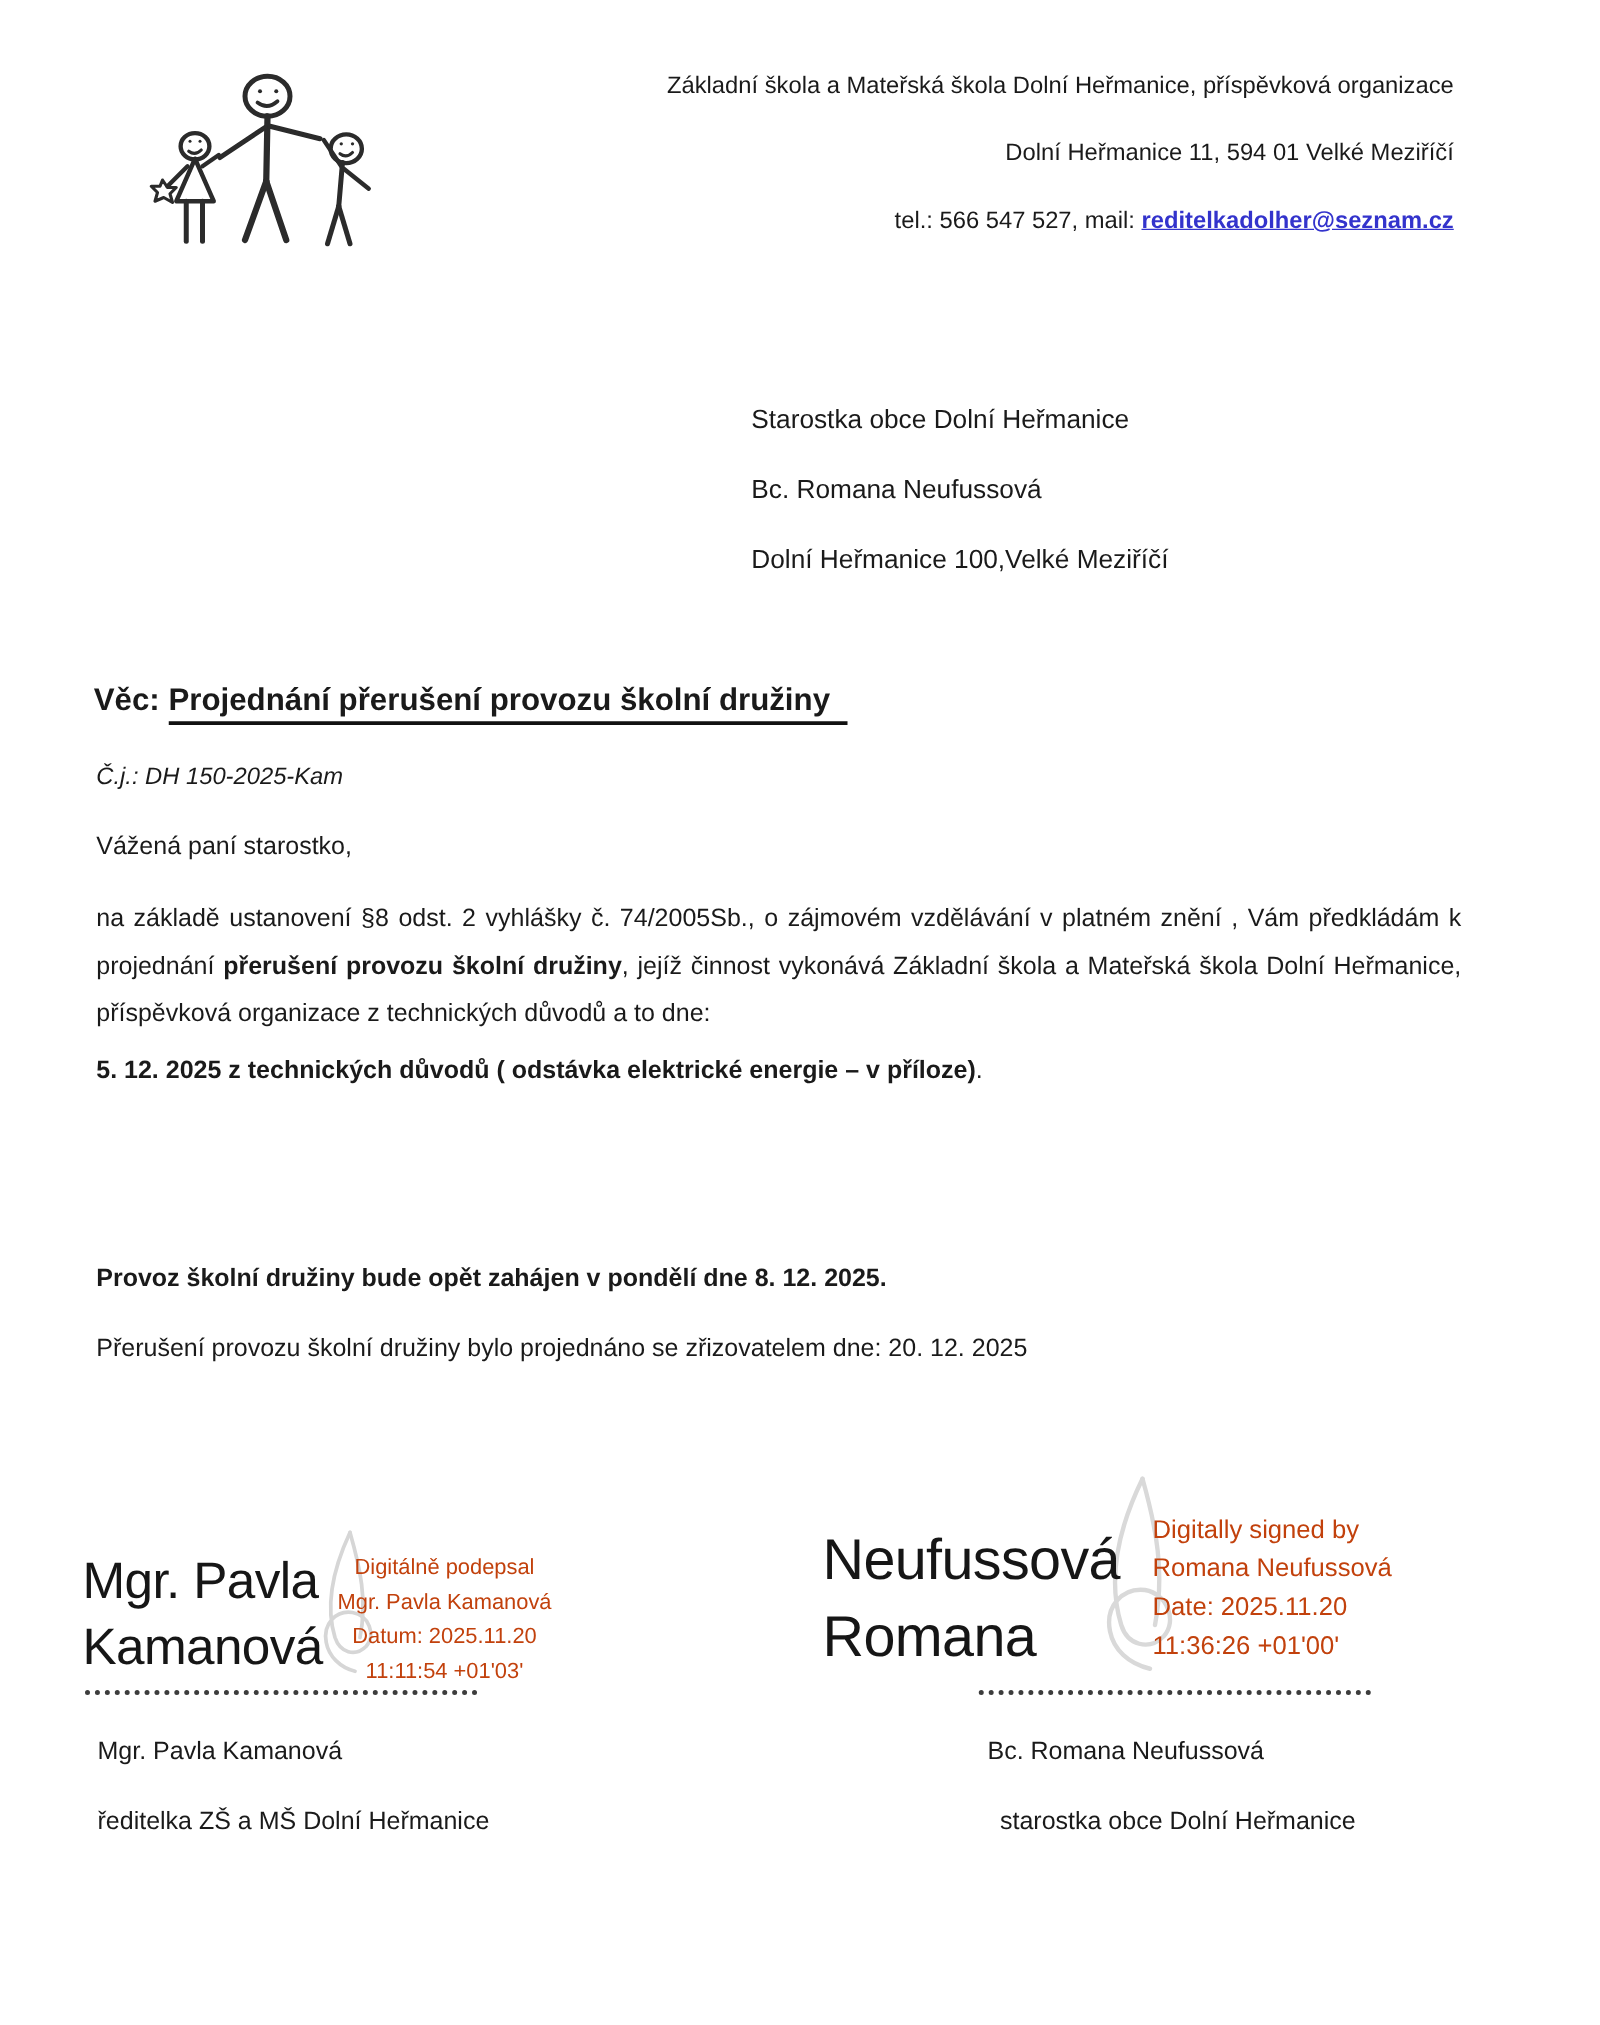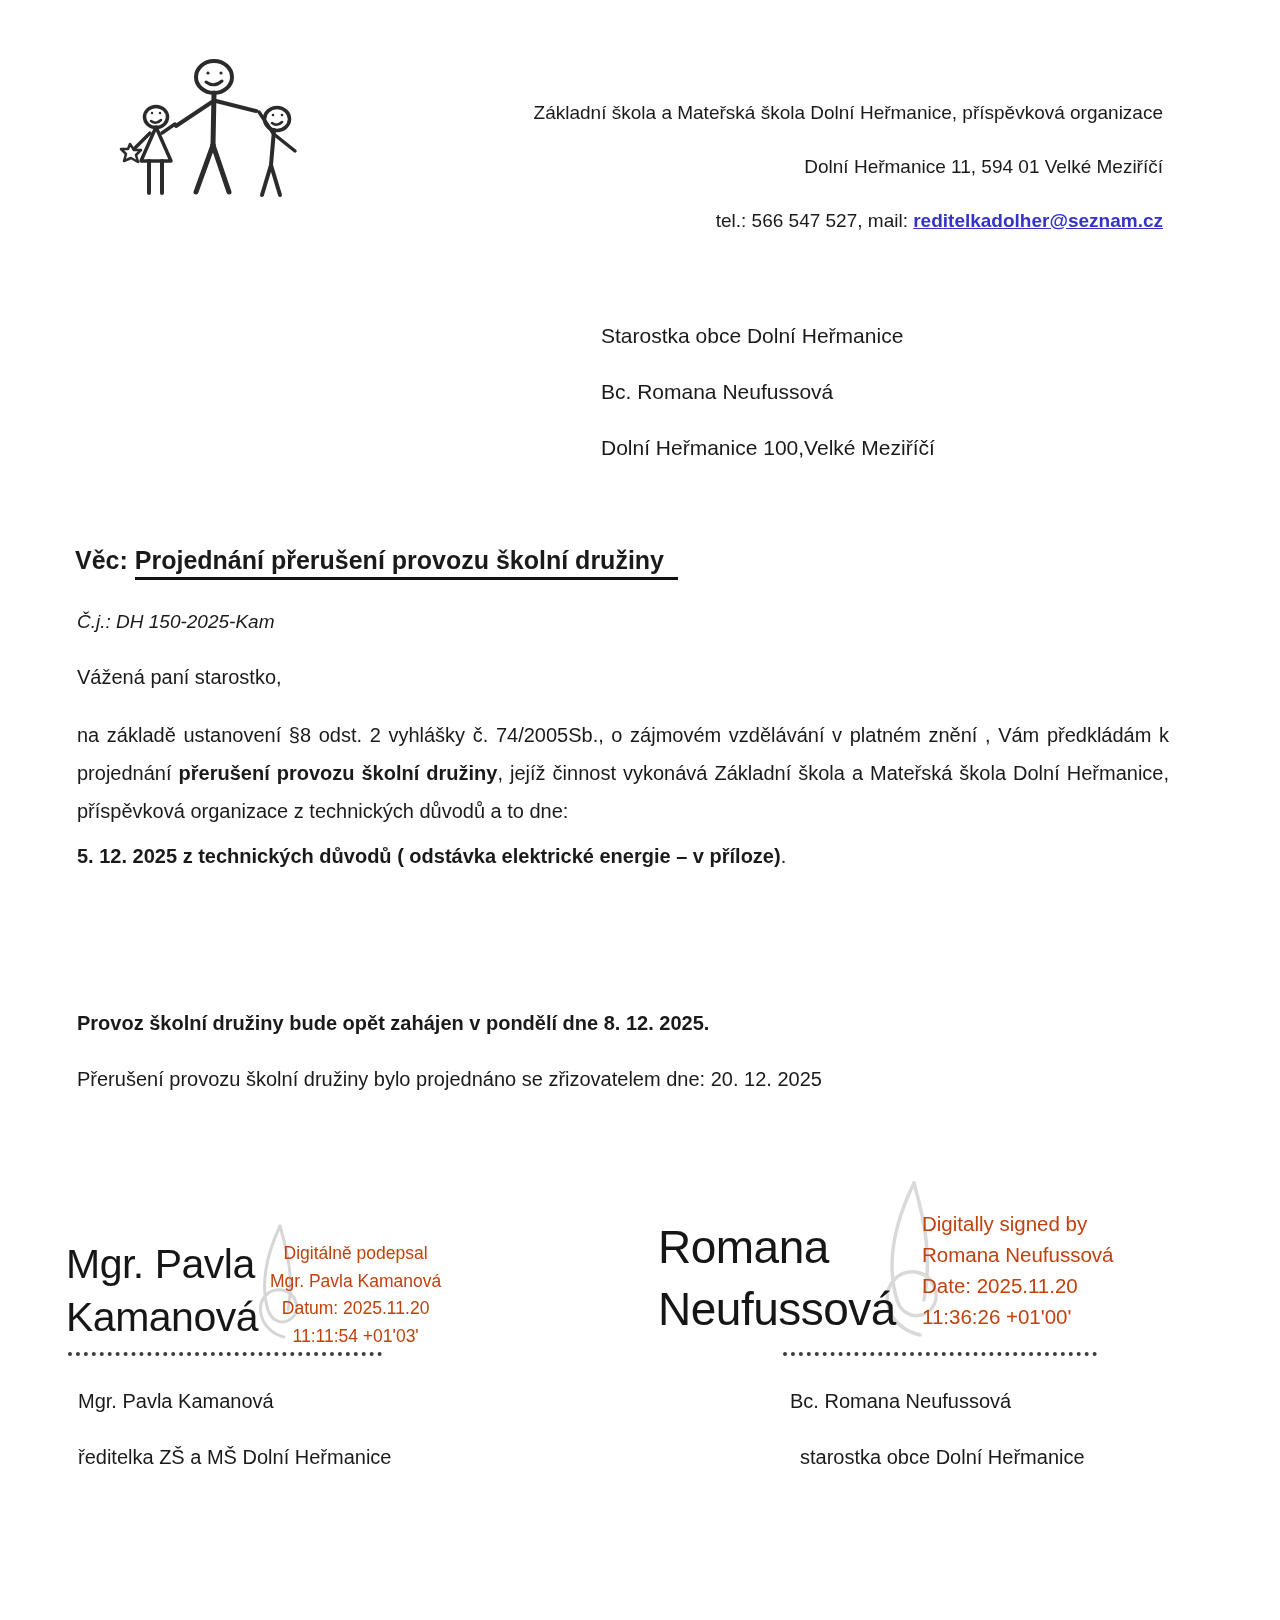--- a/index.html
+++ b/index.html
@@ -8,21 +8,21 @@
     position: relative;
     width: 1280px;
     height: 1620px;
     margin: 0 auto;
     background: #ffffff;
     font-family: "Liberation Sans", sans-serif;
     color: #1a1a1a;
     overflow: hidden;
   }
   
-  .letterhead { position: absolute; top: 57px; right: 117px; text-align: right; font-size: 19px; margin-top: 44px; }
+  .letterhead { position: absolute; top: 57px; right: 117px; text-align: right; font-size: 19px; }
   .letterhead .lh-line { line-height: 23px; margin-bottom: 31px; white-space: nowrap; }
   .letterhead .lh-line:last-child { margin-bottom: 0; }
   .email-link { color: #3333cc; text-decoration: underline; cursor: pointer; font-weight: bold; }
   
   .logo { position: absolute; left: 112px; top: 52px; width: 205px; height: 152px; }
   
   .recipient { position: absolute; left: 601px; top: 324px; font-size: 21px; }
   .recipient .rc-line { line-height: 24px; margin-bottom: 32px; white-space: nowrap; }
   
   .subject { position: absolute; left: 75px; top: 546px; font-size: 25px; font-weight: bold; white-space: nowrap; }
@@ -142,22 +142,22 @@
   </div>
   <div class="dotted-line left"></div>
 
   <div class="quill right">
     <svg viewBox="0 0 95 170" width="95" height="170" fill="none" stroke="#d9d9d9" stroke-width="3.5" stroke-linecap="round">
       <path d="M52,5 C32,46 24,86 35,122 C40,138 57,143 69,131 C80,119 72,97 54,94 C36,92 22,107 26,127 C29,142 41,153 58,157"></path>
       <path d="M52,5 C63,44 70,80 62,122"></path>
     </svg>
   </div>
   <div class="stamp-big right">
+    <div>Neufussová</div>
     <div>Romana</div>
-    <div>Neufussová</div>
   </div>
   <div class="stamp-small right">
     <div>Digitally signed by</div>
     <div>Romana Neufussová</div>
     <div>Date: 2025.11.20</div>
     <div>11:36:26 +01'00'</div>
   </div>
   <div class="dotted-line right"></div>
 
   <div class="sig-name left">Mgr. Pavla Kamanová</div>

